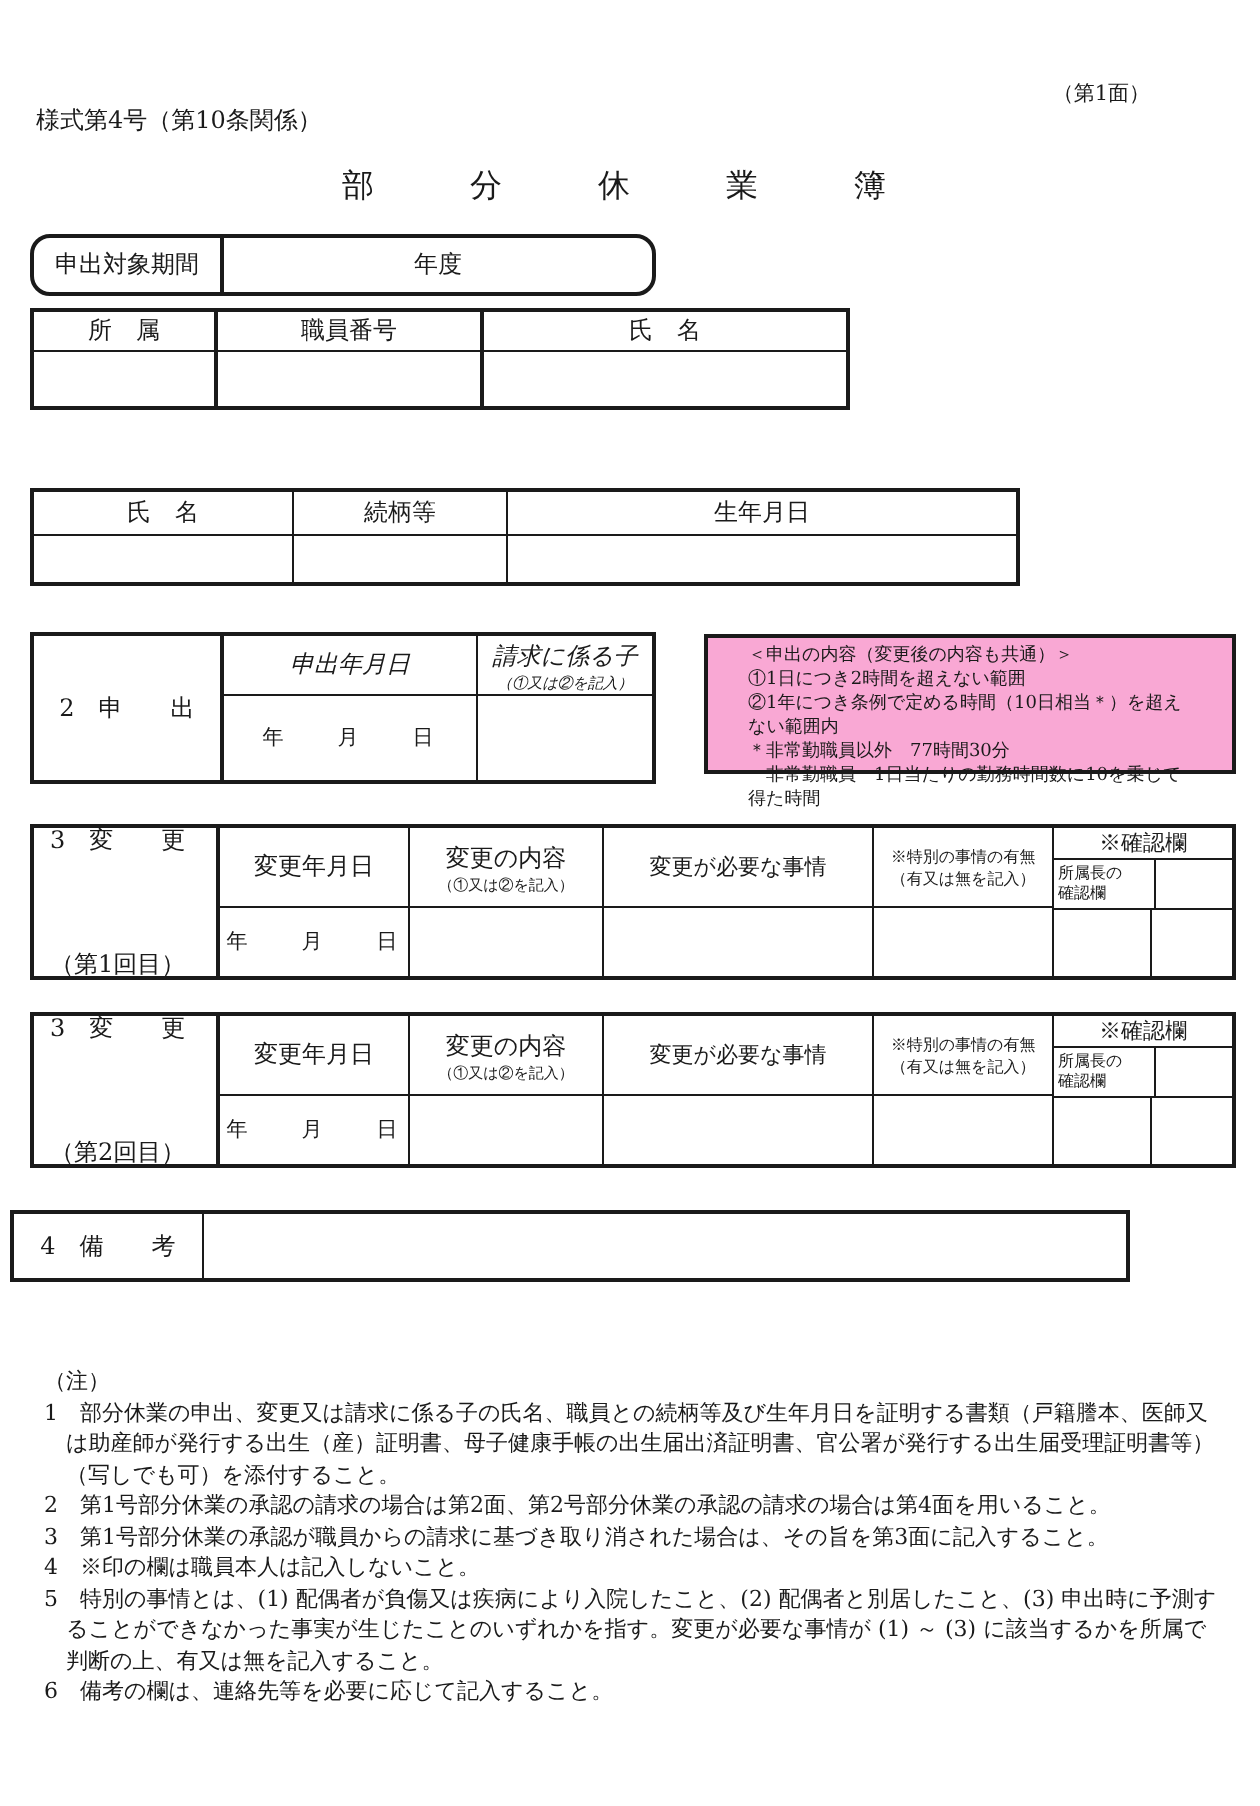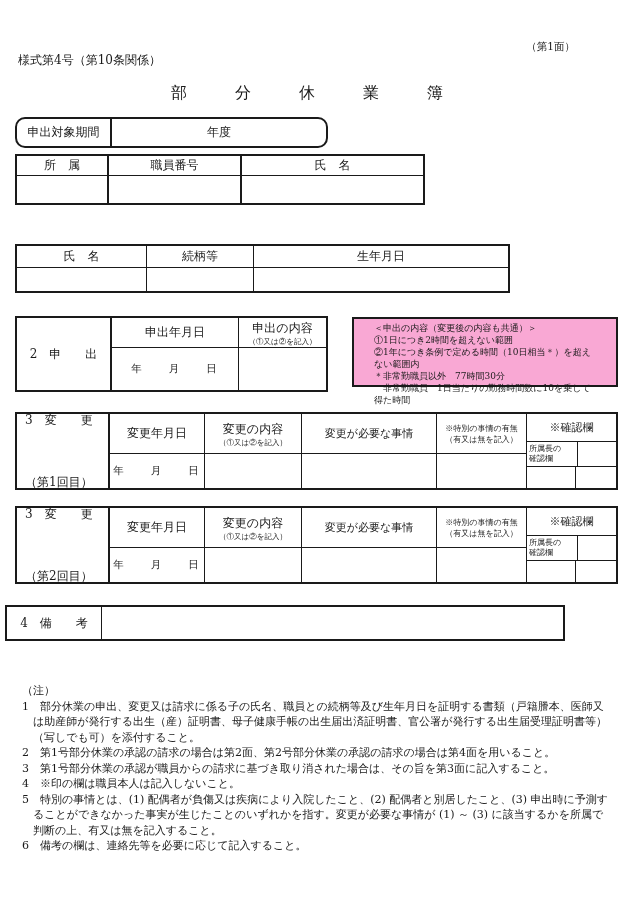--- a/index.html
+++ b/index.html
@@ -42,41 +42,41 @@
   .t-child .c2{width:107px;}
   .t-child .c3{flex:1;}
   .t-child .hd{height:22px;border-bottom:1px solid #1a1a1a;}
   .t-child .in{flex:1;}
 
   
   .t-app{left:15px;top:316px;width:313px;height:76px;}
   .t-app .lbl{width:95px;}
   .t-app .cdate{width:127px;}
   .t-app .ccont{flex:1;}
-  .t-app .hd{height:30px;border-bottom:1px solid #1a1a1a;flex-direction:column;justify-content:center;}
+  .t-app .hd{height:30px;border-bottom:1px solid #1a1a1a;flex-direction:column;justify-content:center;font-style:italic;}
   .t-app .in{flex:1;}
   .subhead{font-size:7.5px;line-height:9px;}
 
   
   .info-box{left:352px;top:317px;width:266px;height:70px;border:2px solid #1a1a1a;
     padding:3px 20px;font-size:9px;line-height:12px;background:#f9a8d4;}
 
   
   .t-chg{left:15px;width:603px;height:78px;}
   .t-chg1{top:412px;}
   .t-chg2{top:506px;}
   .t-chg .lbl{width:93px;flex-direction:column;align-items:flex-start;justify-content:center;padding-left:8px;font-size:12px;line-height:17px;gap:45px;}
   .t-chg .cdate{width:95px;}
   .t-chg .ccont{width:97px;}
   .t-chg .creason{width:135px;}
   .t-chg .cspecial{width:90px;}
   .t-chg .cconfirm{flex:1;}
   .t-chg .hd{height:40px;border-bottom:1px solid #1a1a1a;flex-direction:column;justify-content:center;}
   .t-chg .in{flex:1;}
-  .confirm-head{height:28px;border-bottom:1px solid #1a1a1a;font-size:11px;}
+  .confirm-head{height:16px;border-bottom:1px solid #1a1a1a;font-size:11px;}
   .confirm-sub{display:flex;height:24px;border-bottom:1px solid #1a1a1a;}
   .confirm-sub .lcell{width:48px;border-right:1px solid #1a1a1a;display:flex;flex-direction:column;justify-content:center;padding-left:2px;font-size:8px;line-height:10px;}
   .confirm-sub .rcell{flex:1;}
   .confirm-data{display:flex;flex:1;}
   .confirm-data .lcell{width:48px;border-right:1px solid #1a1a1a;}
   .confirm-data .rcell{flex:1;}
   .special-hd{font-size:8px;line-height:11px;text-align:center;}
   .date-fill{font-size:10.5px;letter-spacing:2px;}
 
   
@@ -133,21 +133,21 @@
   </div>
 
   <div class="abs tbl t-app">
     <div class="cell lbl br2 f12">2　申　　出</div>
     <div class="col cdate br1">
       <div class="cell hd f12">申出年月日</div>
       <div class="cell in date-fill">年　　月　　日</div>
     </div>
     <div class="col ccont">
       <div class="cell hd">
-        <span class="f12">申出の内容</span>
+        <span class="f12">請求に係る子</span>
         <span class="subhead">（①又は②を記入）</span>
       </div>
       <div class="cell in"></div>
     </div>
   </div>
 
   <div class="abs info-box">
     <div>＜申出の内容（変更後の内容も共通）＞</div>
     <div>①1日につき2時間を超えない範囲</div>
     <div>②1年につき条例で定める時間（10日相当＊）を超えない範囲内</div>

